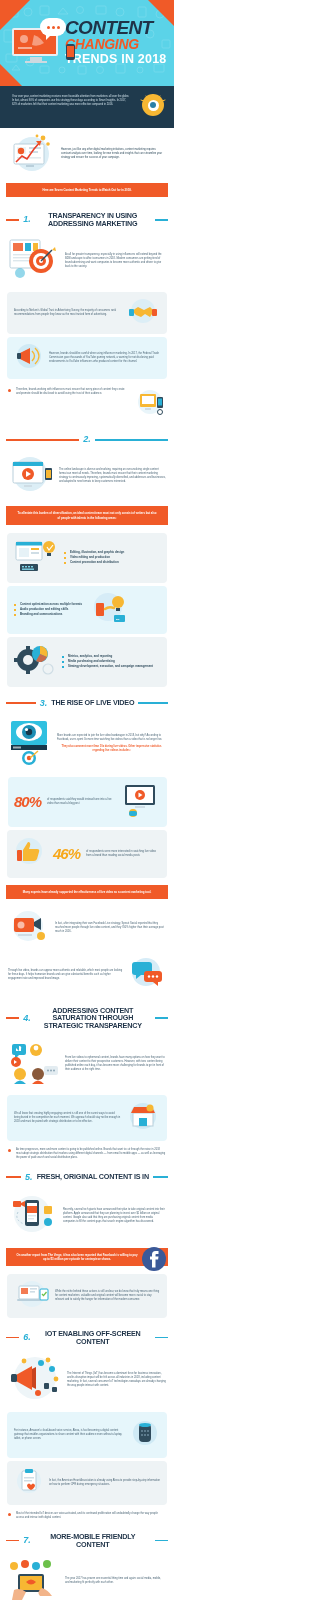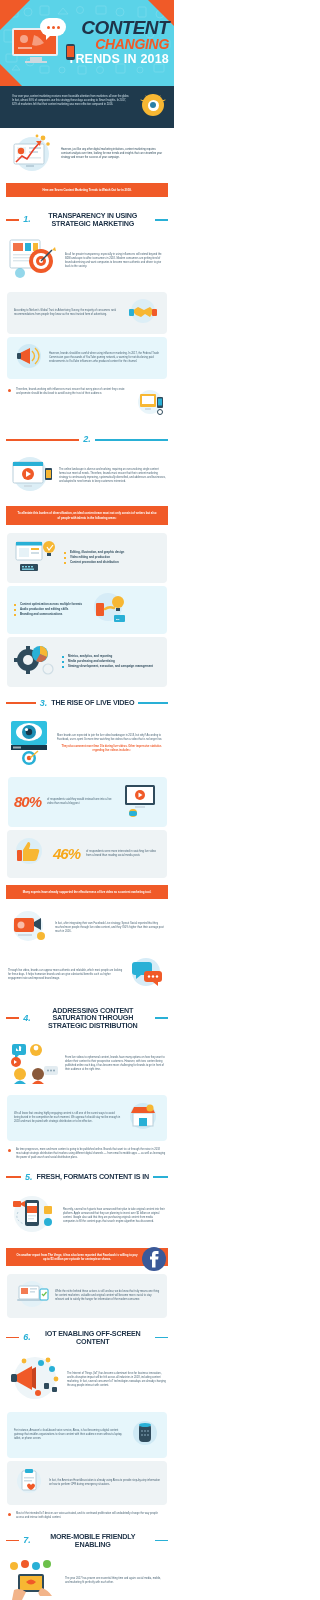--- a/index.html
+++ b/index.html
@@ -36,21 +36,21 @@
     border-left: 26px solid transparent;
   }
   .hero-corner-bl {
     position: absolute; bottom: 0; left: 0;
     width: 0; height: 0;
     border-bottom: 22px solid #f05a28;
     border-right: 22px solid transparent;
   }
   .hero-titles {
     position: absolute; right: 5px; top: 18px;
-    width: 104px; text-align: right; z-index: 5;
+    width: 104px; text-align: left; z-index: 5;
   }
   .t-content {
     font-size: 19px; font-weight: 900; color: #1f3348;
     letter-spacing: -0.6px; line-height: 1; font-style: italic;
   }
   .t-marketing {
     font-size: 14px; font-weight: 900; color: #f05a28;
     letter-spacing: -0.3px; line-height: 1.1; font-style: italic;
   }
   .t-trends {
@@ -306,21 +306,21 @@
   </div>
 
   <div style="padding:3px 0 6px;">
     <div class="ribbon">Here are Seven Content Marketing Trends to Watch Out for in 2018.</div>
   </div>
 
   <div class="white-sec">
     <div class="sec-head">
       <span class="rule-l"></span>
       <span class="sec-num">1.</span>
-      <span class="sec-title">TRANSPARENCY IN USING STRATEGIC MARKETING</span>
+      <span class="sec-title">TRANSPARENCY IN USING ADDRESSING MARKETING</span>
       <span class="rule-r"></span>
     </div>
 
     <div class="row">
       <div class="art">
         <svg width="52" height="44" viewBox="0 0 52 44">
           <rect x="2" y="3" width="30" height="28" rx="1.5" fill="#fff" stroke="#b9cfdb" stroke-width="1"></rect>
           <rect x="5" y="6" width="10" height="8" fill="#f05a28" opacity=".85"></rect>
           <rect x="17" y="6" width="6" height="8" fill="#29b0d6"></rect>
           <rect x="25" y="6" width="5" height="8" fill="#f7b733"></rect>
@@ -604,21 +604,21 @@
             </g>
         </svg>
       </div>
     </div>
   </div>
 
   <div class="white-sec">
     <div class="sec-head">
       <span class="rule-l"></span>
       <span class="sec-num">4.</span>
-      <span class="sec-title">ADDRESSING CONTENT SATURATION THROUGH STRATEGIC DISTRIBUTION</span>
+      <span class="sec-title">ADDRESSING CONTENT SATURATION THROUGH STRATEGIC TRANSPARENCY</span>
       <span class="rule-r"></span>
     </div>
 
     <div class="row">
       <div class="art">
         <svg width="52" height="44" viewBox="0 0 52 44">
           <rect x="4" y="4" width="14" height="11" rx="2" fill="#29b0d6"></rect>
           <path d="M7 15 l0 4 l4 -4z" fill="#29b0d6"></path>
           <path d="M8 8 l3 3 l0 -5 q3 0 2 3 l0 2 l-5 0z" fill="#fff"></path>
           <circle cx="28" cy="10" r="6" fill="#f7b733"></circle>
@@ -664,21 +664,21 @@
       <div class="txt">
         <p class="para">As time progresses, more and more content is going to be published online. Brands that want to cut through the noise in 2018 must adopt strategic distribution that involves using different digital channels — from email to mobile apps — as well as leveraging the power of paid search and social distribution plans.</p>
       </div>
     </div>
   </div>
 
   <div class="white-sec">
     <div class="sec-head">
       <span class="rule-l"></span>
       <span class="sec-num">5.</span>
-      <span class="sec-title">FRESH, FORMATS CONTENT IS IN</span>
+      <span class="sec-title">FRESH, ORIGINAL CONTENT IS IN</span>
       <span class="rule-r"></span>
     </div>
 
     <div class="row">
       <div class="art">
         <svg width="50" height="44" viewBox="0 0 50 44">
           <circle cx="24" cy="22" r="18" fill="#eef5f8"></circle>
           <rect x="17" y="8" width="14" height="26" rx="2" fill="#2f4b5c"></rect>
           <rect x="19" y="11" width="10" height="19" fill="#fff"></rect>
           <rect x="19" y="14" width="10" height="7" fill="#f05a28"></rect>
@@ -809,21 +809,21 @@
       <div class="txt">
         <p class="para">Most of the intended IoT devices are voice-activated, and its continued proliferation will undoubtedly change the way people access and interact with digital content.</p>
       </div>
     </div>
   </div>
 
   <div class="white-sec">
     <div class="sec-head">
       <span class="rule-l"></span>
       <span class="sec-num">7.</span>
-      <span class="sec-title">MORE-MOBILE FRIENDLY ENABLING</span>
+      <span class="sec-title">MORE-MOBILE FRIENDLY CONTENT</span>
       <span class="rule-r"></span>
     </div>
 
     <div class="row">
       <div class="art">
         <svg width="52" height="42" viewBox="0 0 52 42">
           <g>
             <circle cx="6" cy="8" r="4" fill="#f7b733"></circle>
             <circle cx="17" cy="6" r="4" fill="#f05a28"></circle>
             <circle cx="28" cy="8" r="4" fill="#29b0d6"></circle>

